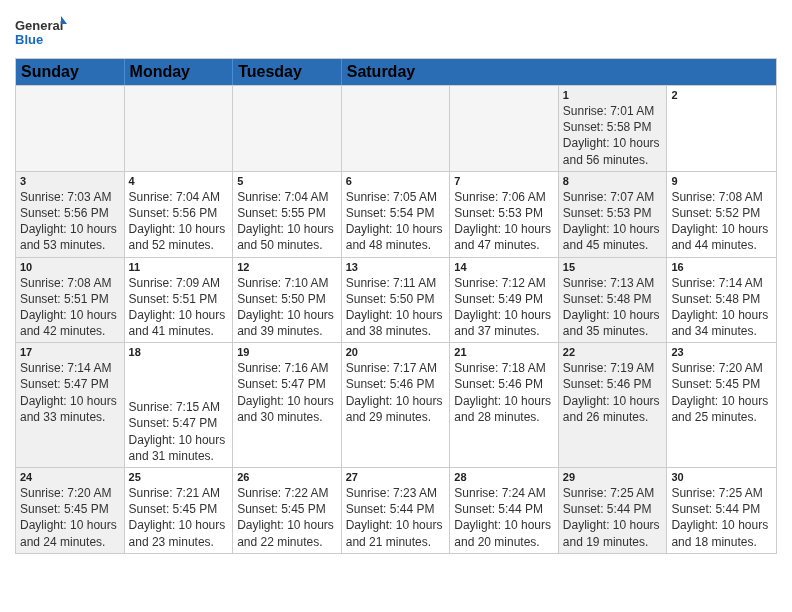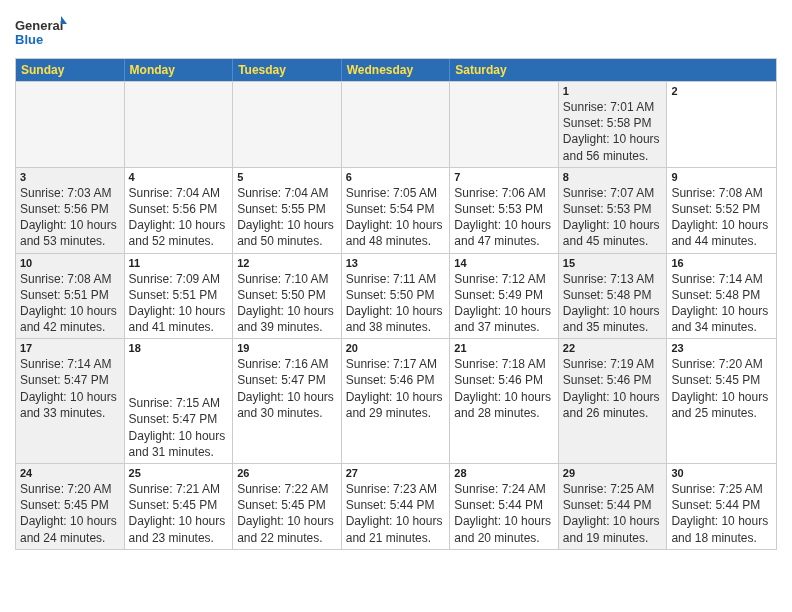--- a/index.html
+++ b/index.html
@@ -47,22 +47,22 @@
       display: flex;
       flex-direction: column;
       border: 1px solid #ccc;
     }
     .cal-header-row {
       display: grid;
       grid-template-columns: repeat(7, 1fr);
       background: #2a6db5;
     }
     .cal-header-cell {
-      color: #fde047;
-      font-size: 12px;
+      color: #000000;
+      font-size: 16px;
       font-weight: bold;
       padding: 4px 5px;
       text-align: left;
       border-right: 1px solid #4a8dd5;
     }
     .cal-header-cell:last-child { border-right: none; }
     .cal-body {
       flex: 1;
       display: flex;
       flex-direction: column;
@@ -114,21 +114,20 @@
       <div class="month-title"></div>
       <div class="location"></div>
     </div>
   </div>
 
   <div class="calendar">
     <div class="cal-header-row">
     <div class="cal-header-cell">Sunday</div>
         <div class="cal-header-cell">Monday</div>
         <div class="cal-header-cell">Tuesday</div>
-        <div class="cal-header-cell">Wednesday</div>
         <div class="cal-header-cell">Saturday</div>
       </div>
     <div class="cal-body">
     <div class="cal-row">
           <div class="cal-cell empty"></div>
           <div class="cal-cell empty"></div>
           <div class="cal-cell empty"></div>
           <div class="cal-cell empty"></div>
           <div class="cal-cell empty"></div>
           <div class="cal-cell shaded">

